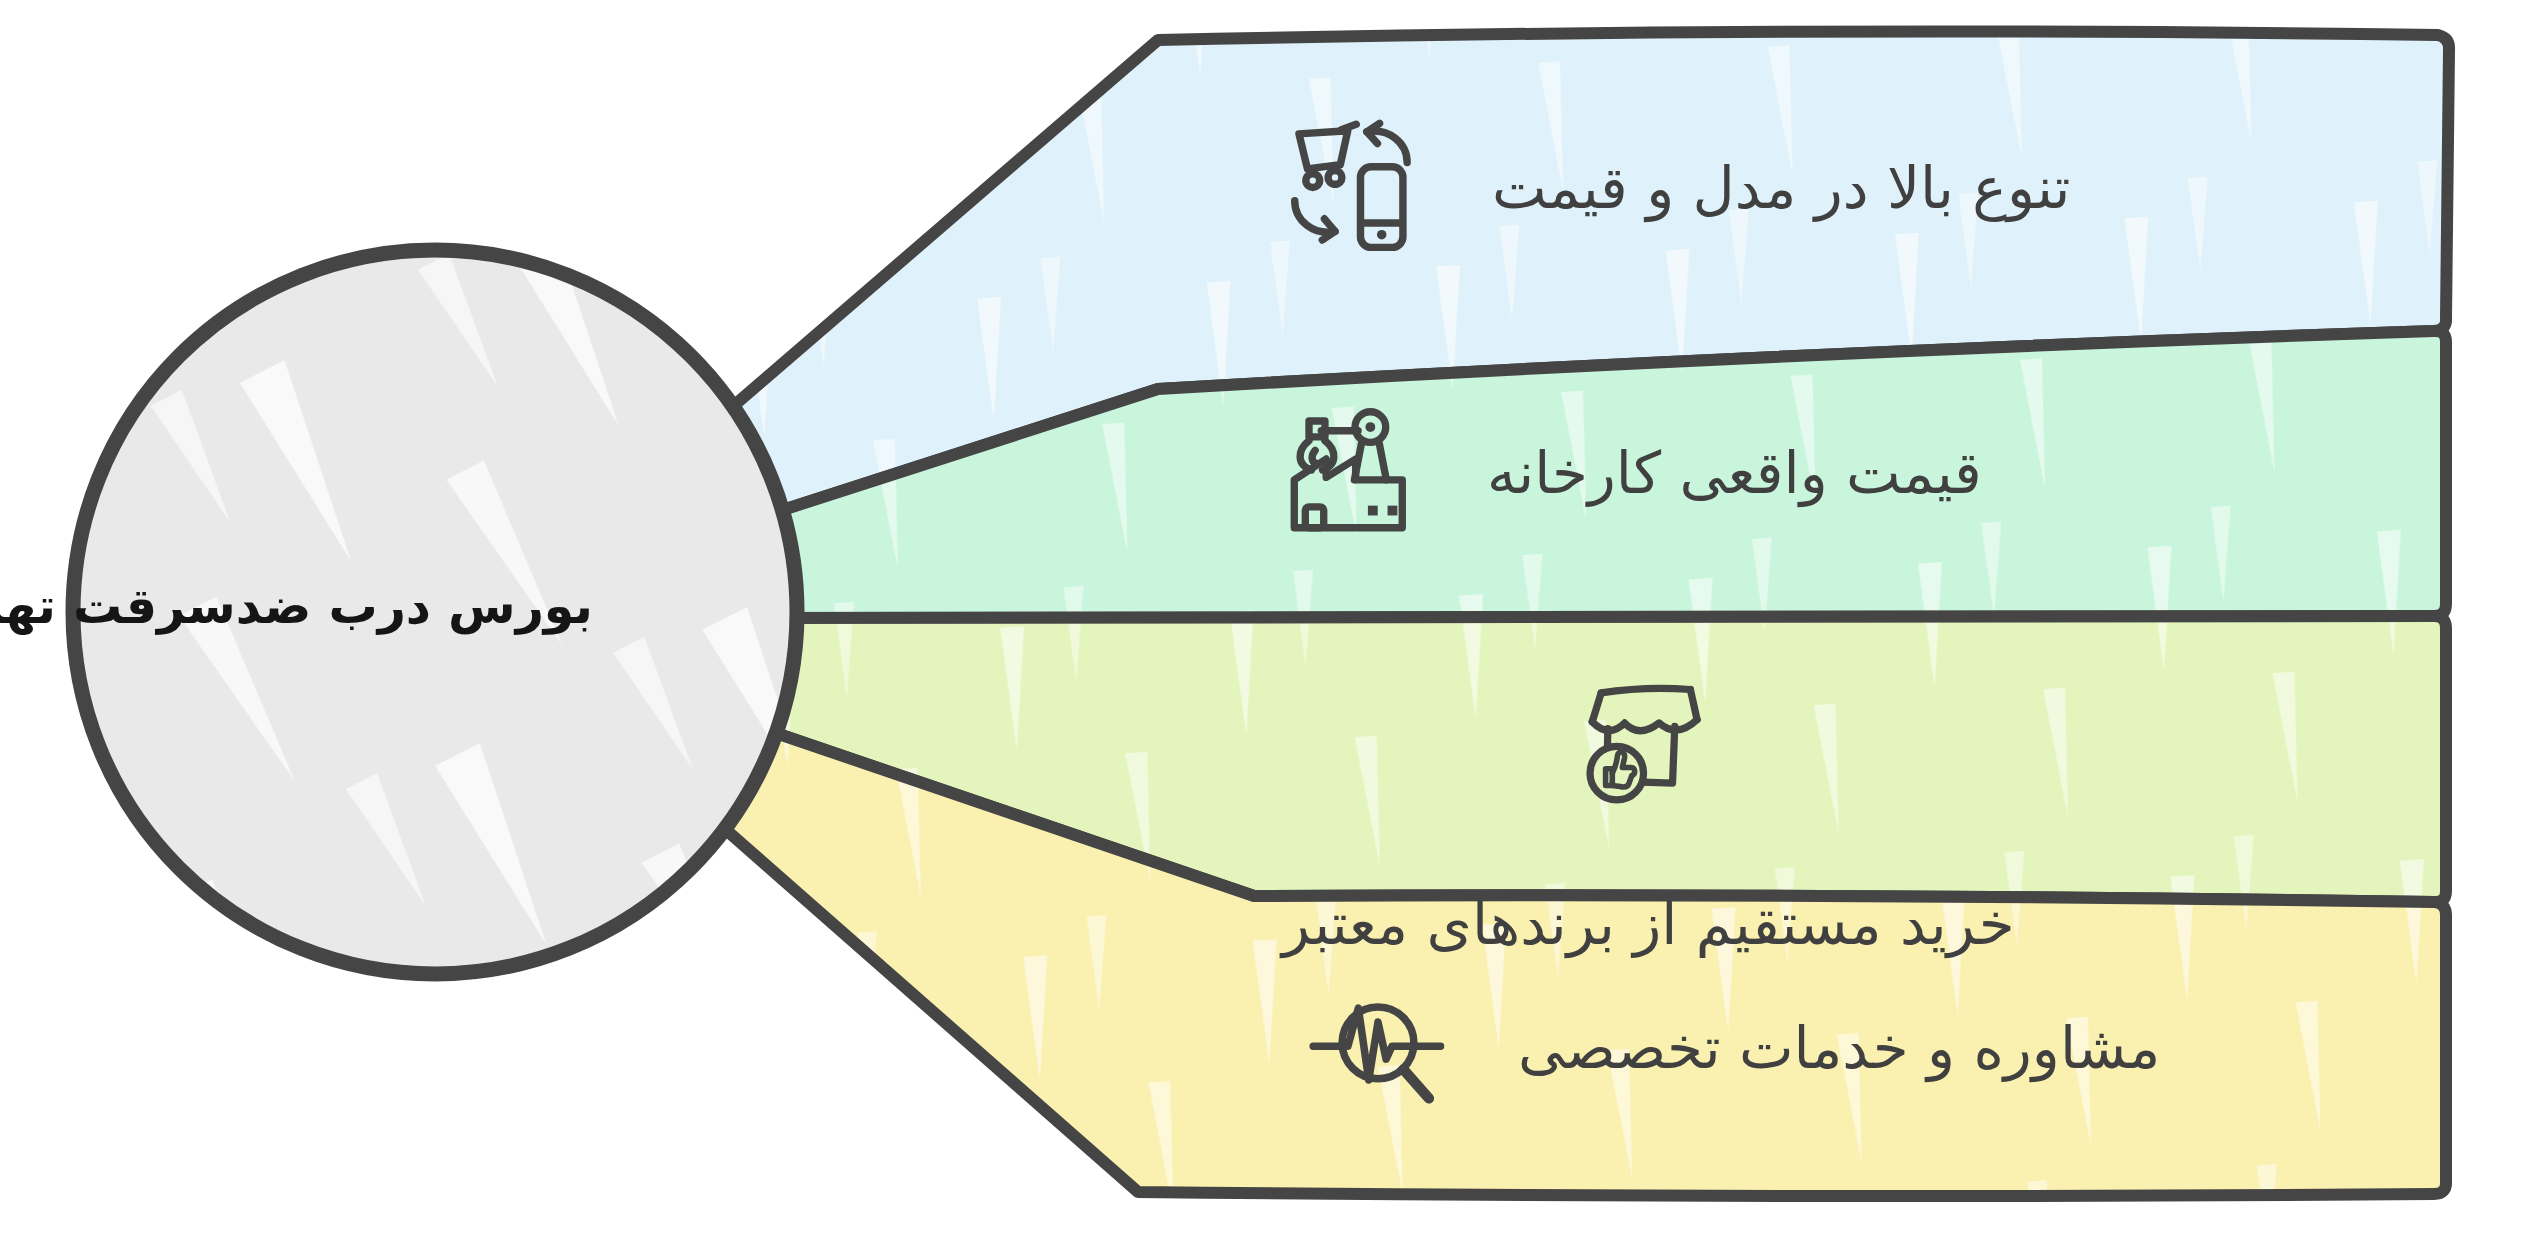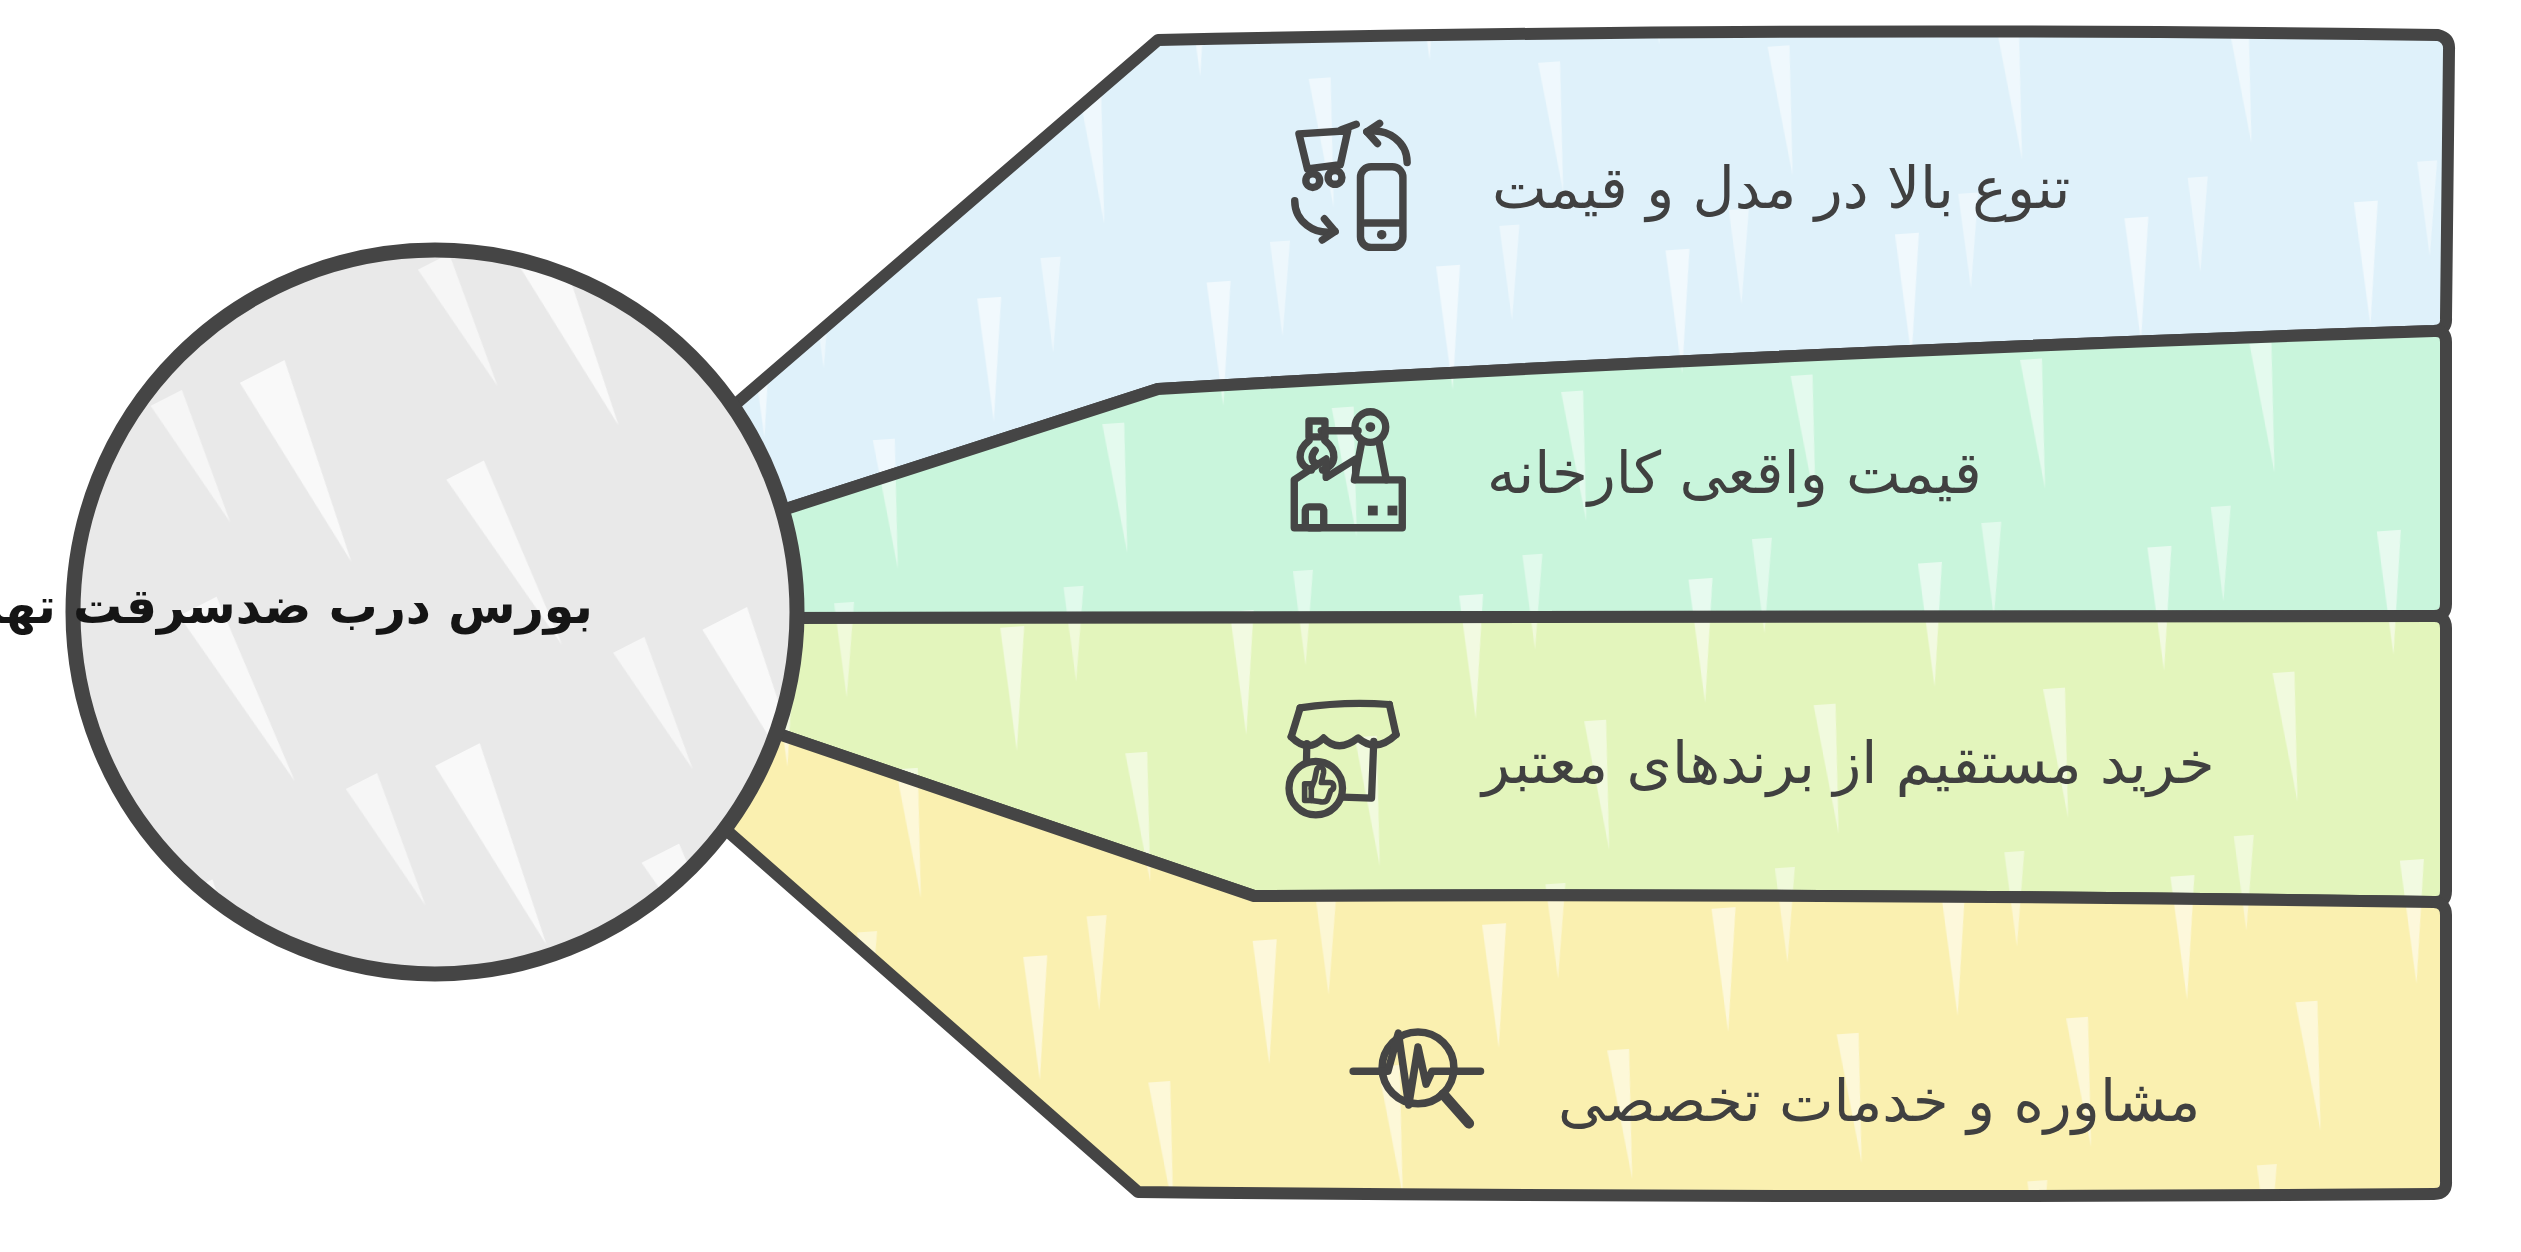--- a/index.html
+++ b/index.html
@@ -22,22 +22,22 @@
   .feature-icon{flex:0 0 auto;display:block;}
   .feature-label{
     direction:rtl;
     white-space:nowrap;
     font-size:58px;
     color:#404040;
     letter-spacing:0;
   }
   .row-1{left:1282px;top:95px;height:185px;}
   .row-2{left:1282px;top:385px;height:175px;align-items:center;}
-  .row-3{left:1282px;top:675px;height:175px;}
-  .row-4{left:1348px;top:960px;height:175px;align-items:flex-end;}
+  .row-3{left:1282px;top:675px;height:175px;flex-direction:column;}
+  .row-4{left:1308px;top:960px;height:175px;}
   .center-label{
     position:absolute;
     left:88px;top:578px;width:505px;
     text-align:center;
     direction:rtl;
     font-size:49px;
     font-weight:bold;
     color:#151515;
     white-space:nowrap;
   }

